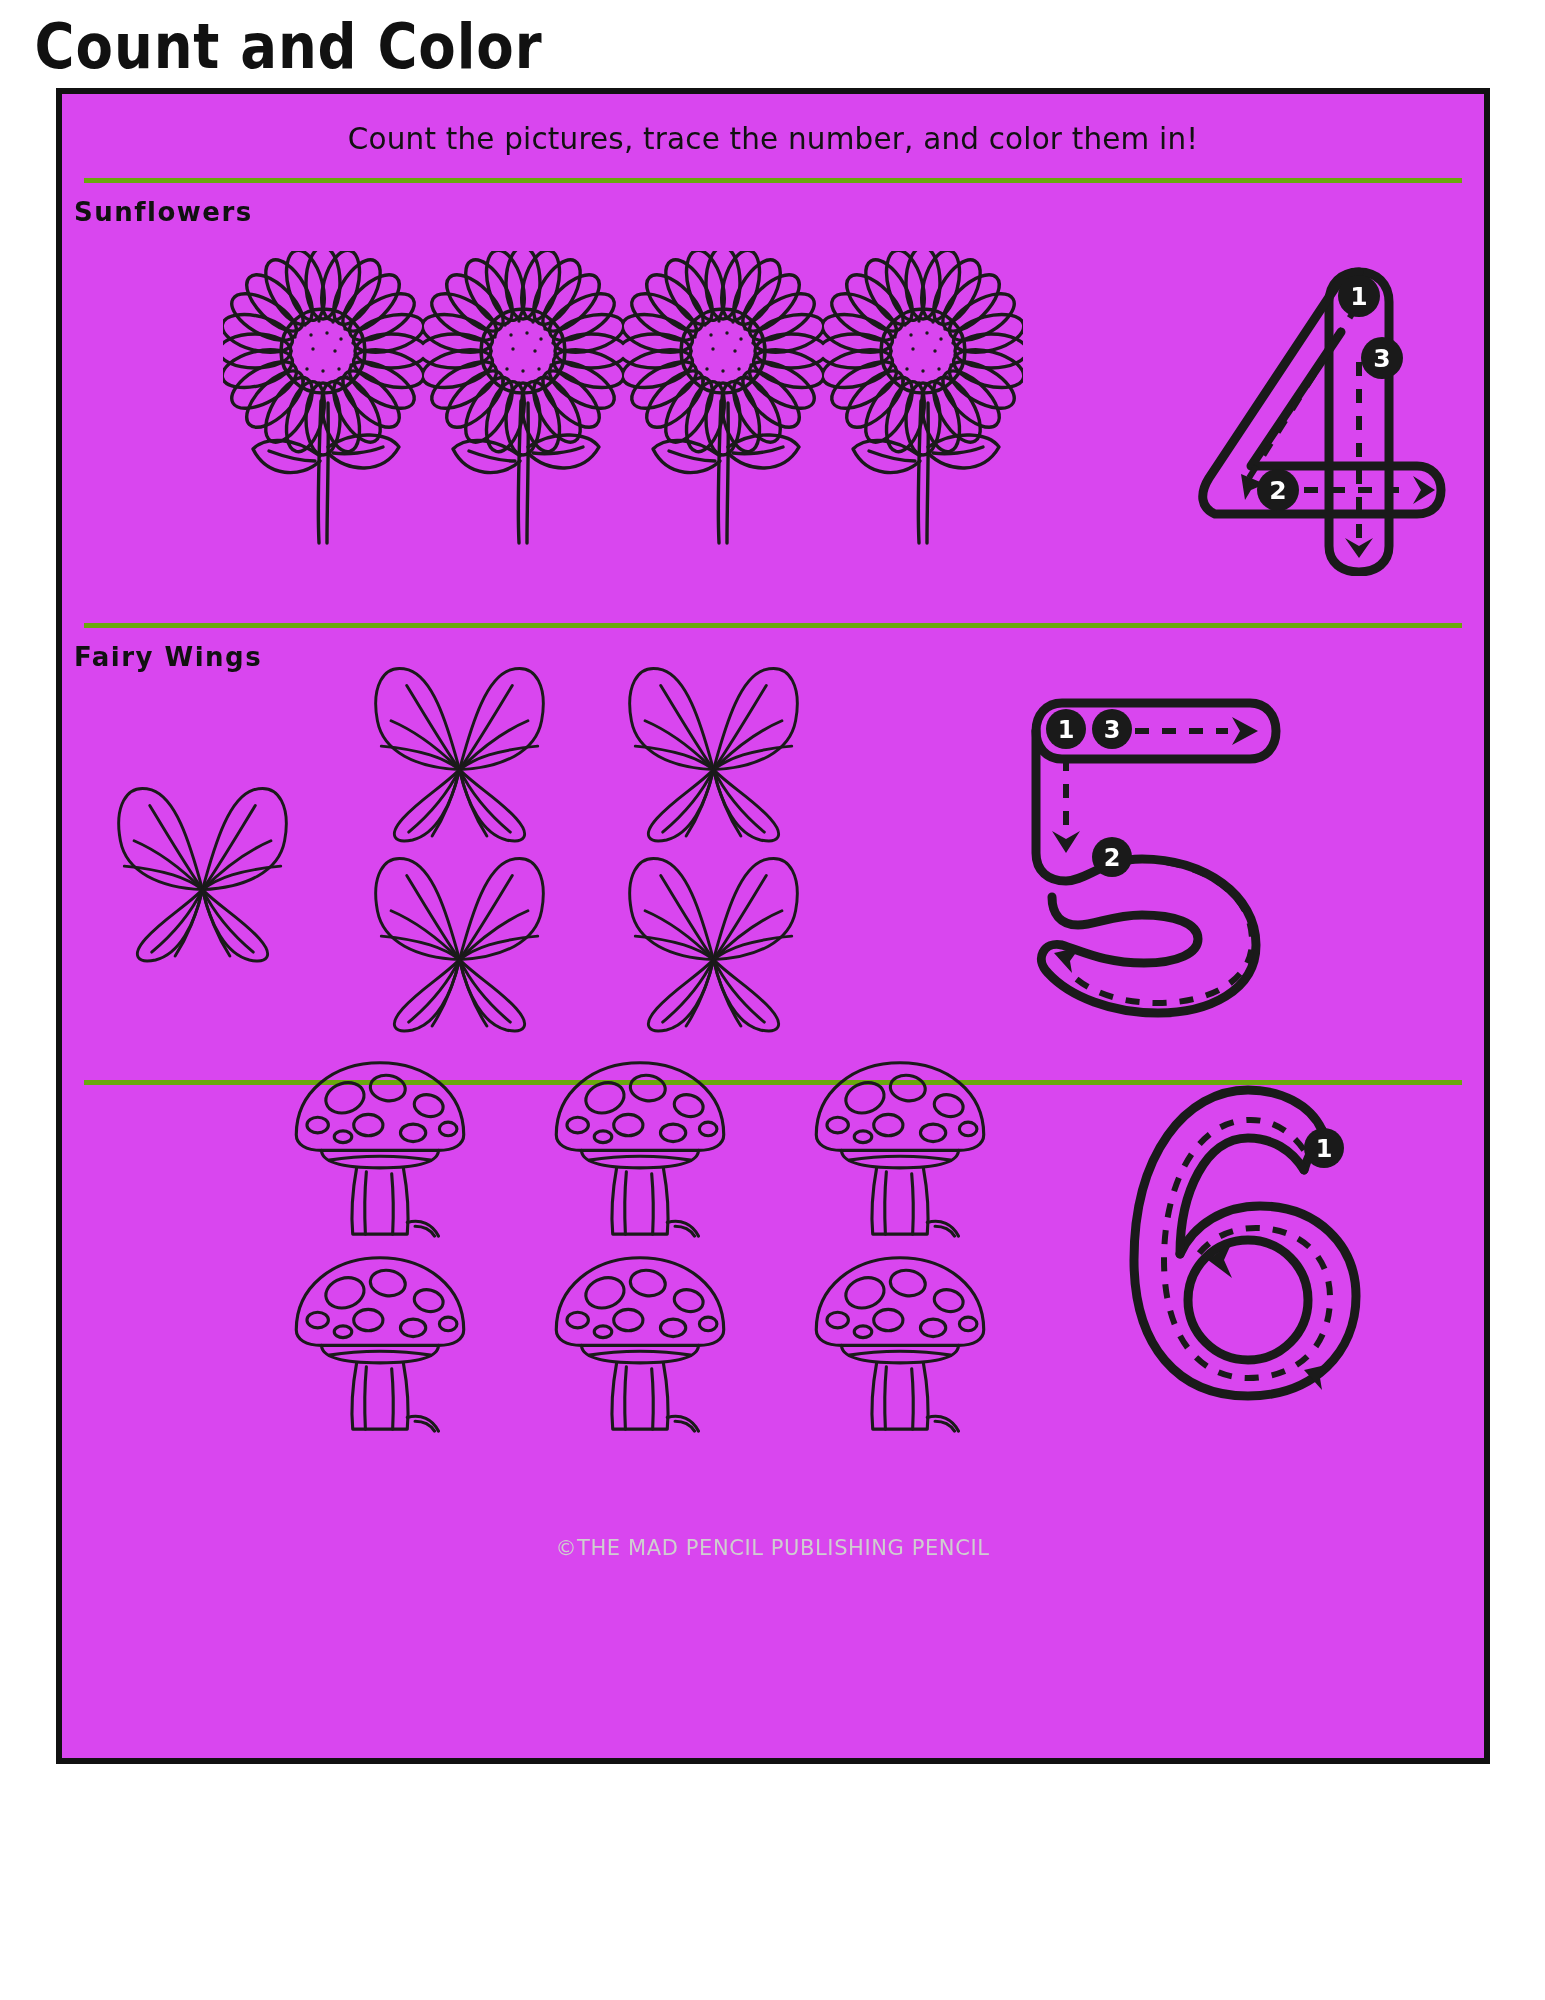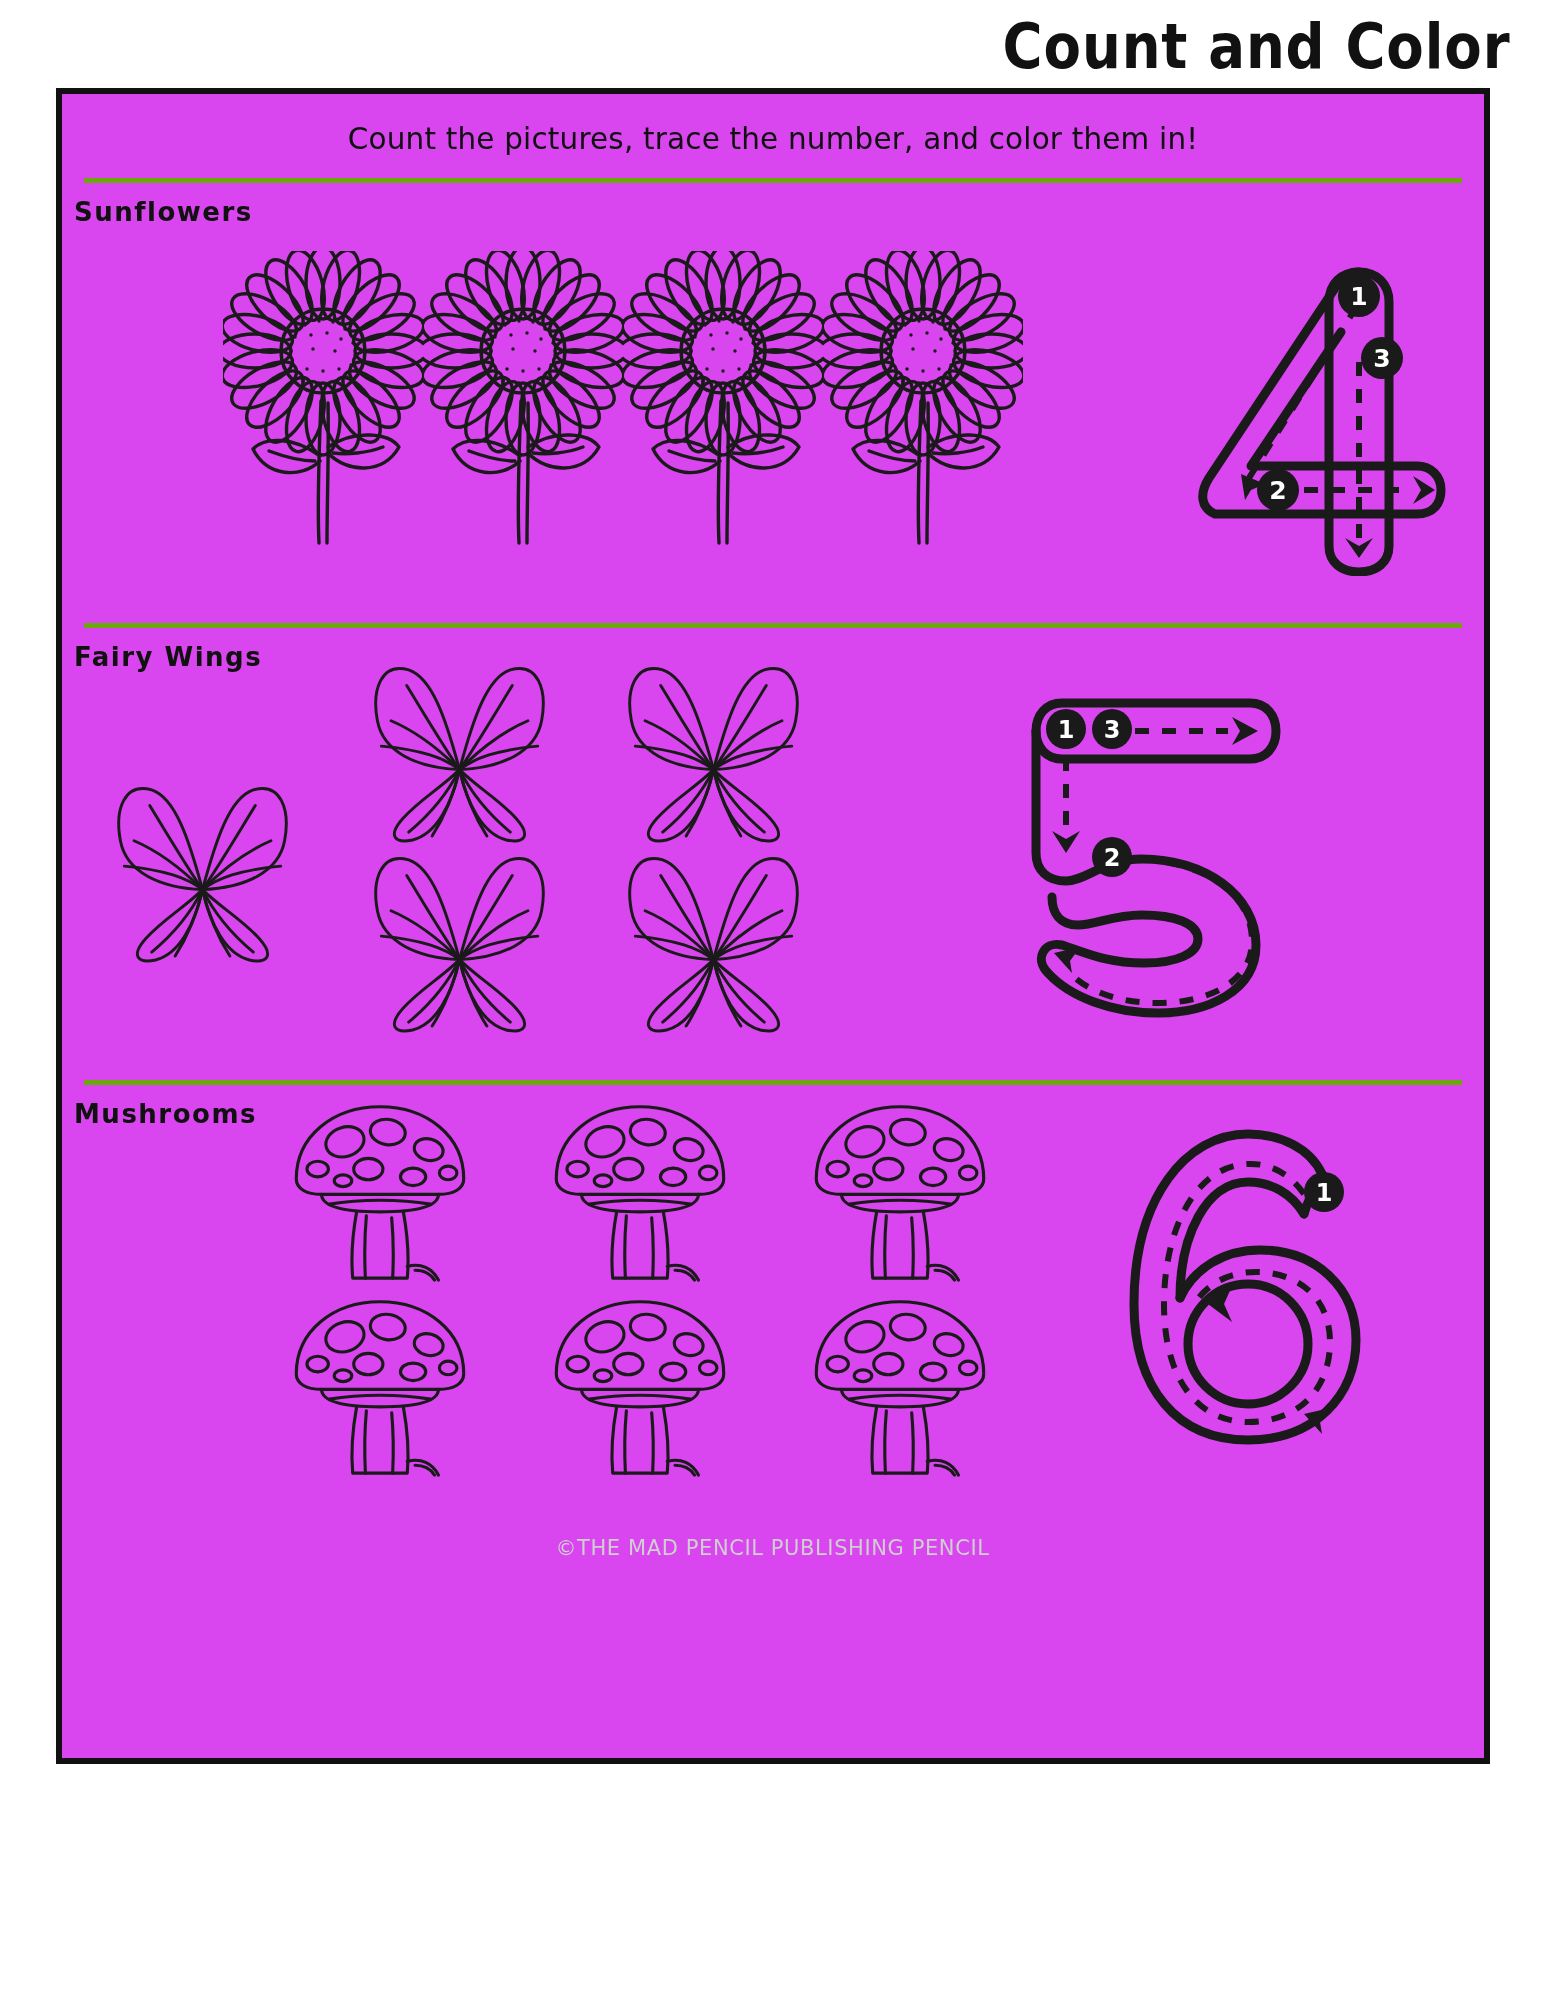--- a/index.html
+++ b/index.html
@@ -6,21 +6,21 @@
   body{
     width:1545px;height:2000px;
     background:#ffffff;
     font-family:"DejaVu Sans", sans-serif;
     overflow:hidden;
     position:relative;
   }
   .page{
     position:absolute;inset:0;
     display:flex;flex-direction:column;
-    align-items:flex-end;
+    align-items:flex-start;
   }
   
   .title{
     font-family:"DejaVu Sans", sans-serif;
     font-weight:bold;
     font-size:62px;
     letter-spacing:1px;
     color:#111111;
     margin-top:14px;
     margin-bottom:12px;
@@ -562,21 +562,20 @@
               <text x="104" y="193" font-family="DejaVu Sans, sans-serif" font-size="24" font-weight="bold" fill="#ffffff" text-anchor="middle">2</text>
             </g>
             <text x="140" y="348" font-size="0">5</text>
           </svg>
         </div>
       </div>
     </div>
 
     <div class="divider"></div>
     <div class="section">
-      <div class="sec-label">Mushrooms</div>
       <div class="row" style="height:400px;margin-top:-42px;">
         <div class="items" style="width:780px;flex:0 0 780px;margin-left:170px;">
 
           <div style="width:100%;display:flex;justify-content:space-around;align-items:center;">
             <svg width="200" height="185" viewBox="0 0 200 190">
               <g fill="none" stroke="#1a1a1a" stroke-width="3.2" stroke-linecap="round" stroke-linejoin="round">
                 <path d="M14 84 C14 40 52 10 100 10 C148 10 186 40 186 84 C186 94 176 100 160 100 L40 100 C24 100 14 94 14 84 Z"></path>
                 <path d="M40 100 C40 112 60 118 100 118 C140 118 160 112 160 100"></path>
                 <path d="M48 110 C60 108 80 106 100 106 C120 106 140 108 152 110"></path>
                 <path d="M76 118 C72 140 70 164 72 186 L128 186 C130 164 128 140 124 118"></path>

